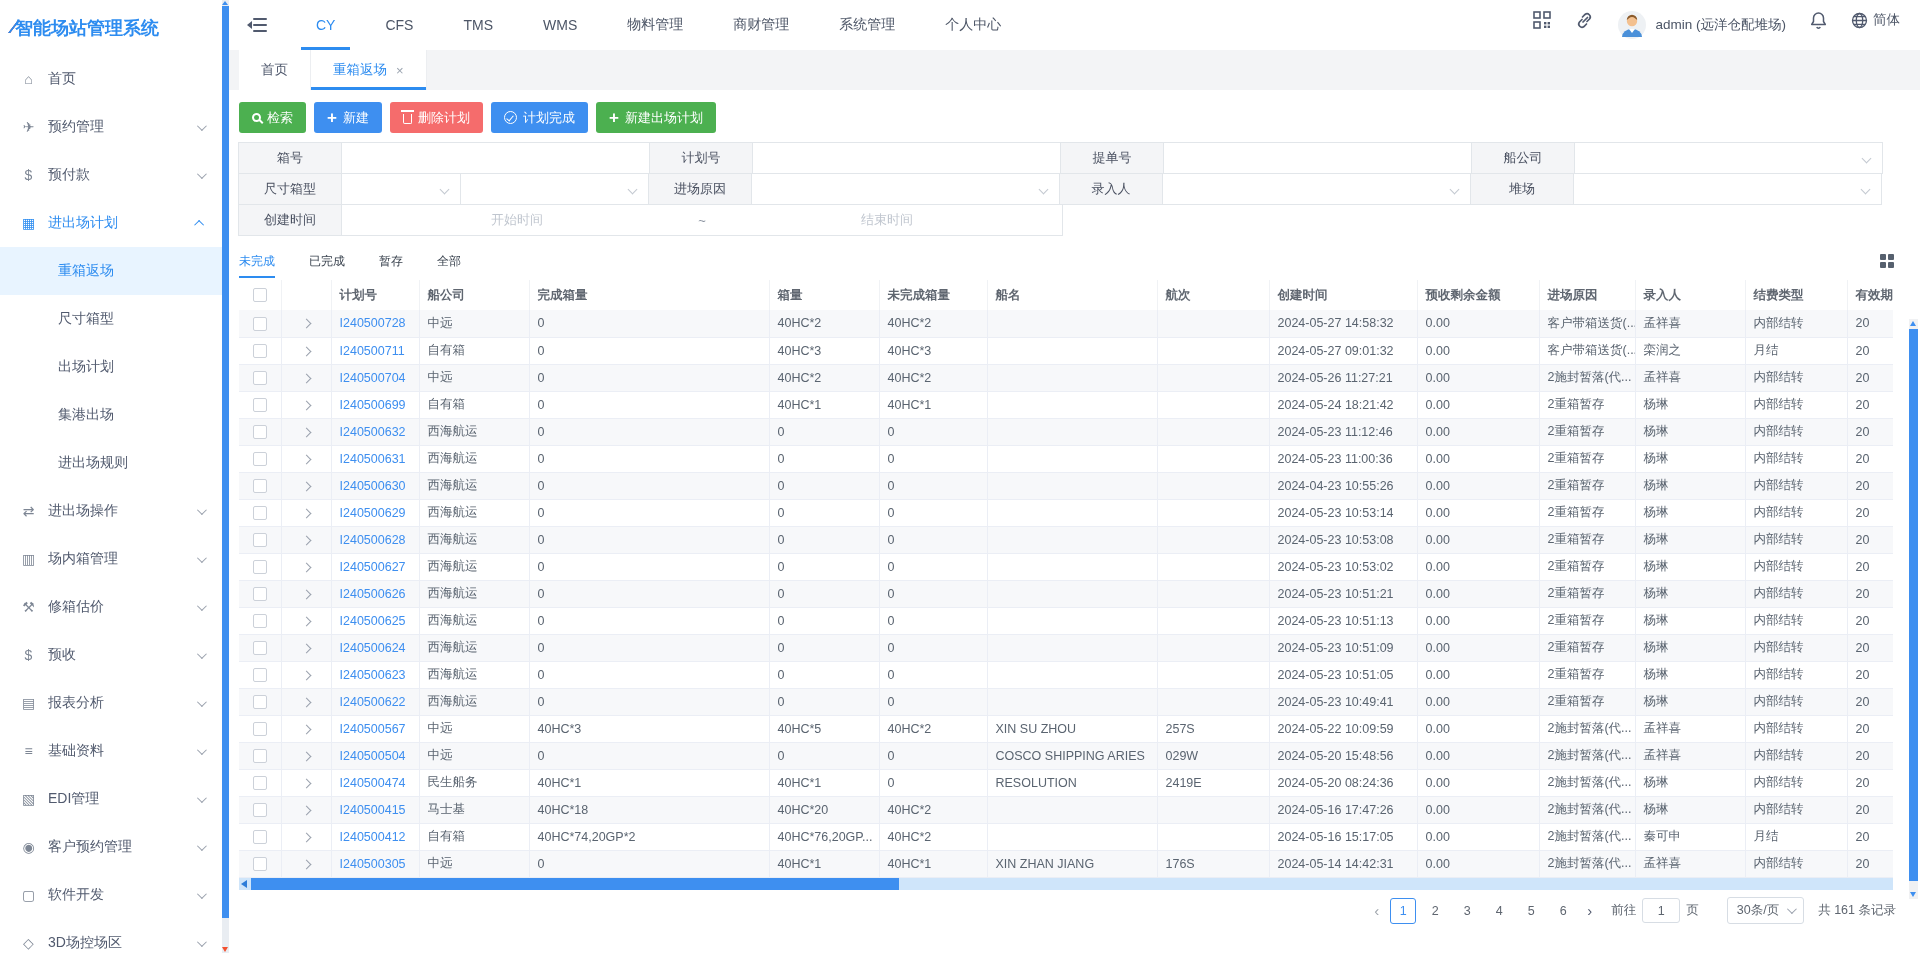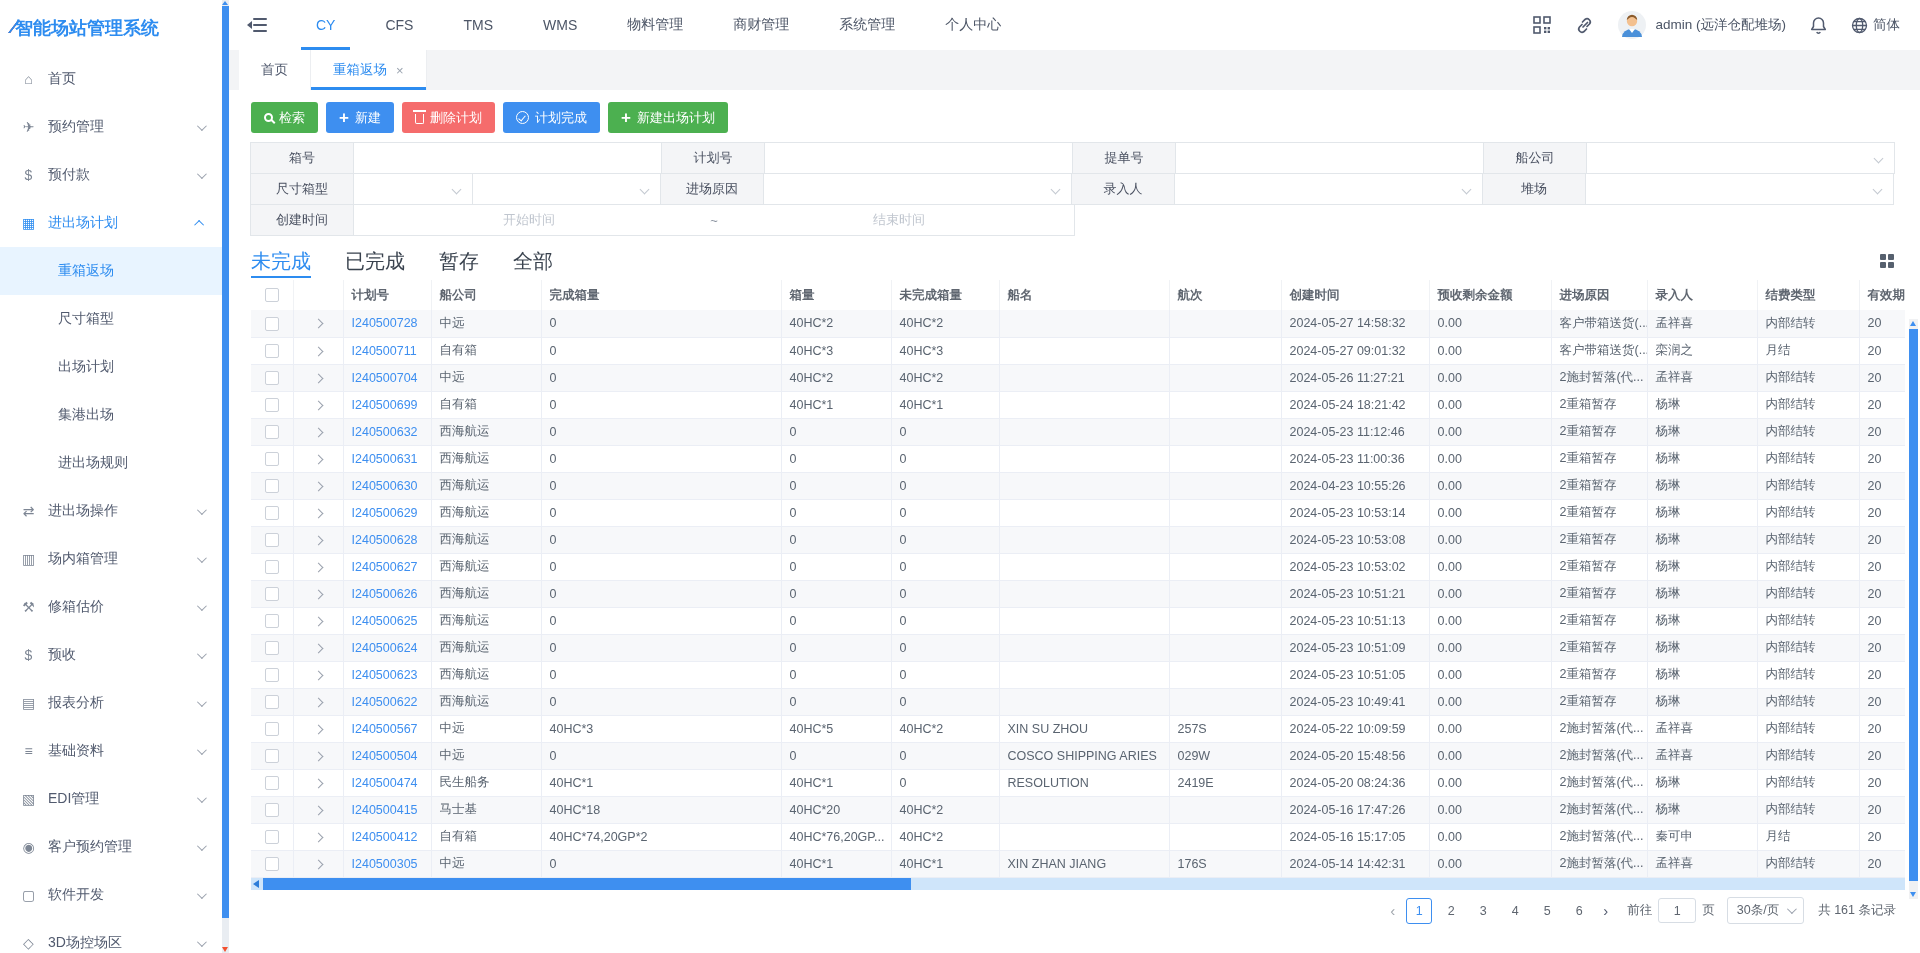--- a/index.html
+++ b/index.html
@@ -35,34 +35,34 @@
 
   .topbar{height:50px;background:#fff;display:flex;align-items:center;padding:0 20px 0 18px;flex:none}
   .collapse-btn{width:20px;height:16px;position:relative;cursor:pointer;flex:none}
   .collapse-btn .c-bar{position:absolute;right:0;height:2px;background:#515a6e;border-radius:1px}
   .collapse-btn .b1{top:1px;width:14px}.collapse-btn .b2{top:7px;width:14px}.collapse-btn .b3{top:13px;width:14px}
   .collapse-btn .c-arrow{position:absolute;left:0;top:4px;width:0;height:0;border-top:4px solid transparent;border-bottom:4px solid transparent;border-right:5px solid #515a6e}
   .top-nav{display:flex;margin-left:24px;height:100%}
   .nav-item{padding:0 25px;display:flex;align-items:center;font-size:14px;color:#4c5566;position:relative;cursor:pointer;white-space:nowrap}
   .nav-item.active{color:#2d8cf0}
   .nav-item.active::after{content:"";position:absolute;left:10px;right:10px;bottom:0;height:3px;background:#2d8cf0}
-  .top-right{margin-left:auto;display:flex;align-items:center;gap:24px}
+  .top-right{margin-left:auto;display:flex;align-items:flex-start;gap:24px}
   .tr-icon{cursor:pointer;display:flex;align-items:center}
   .user-chip{display:flex;align-items:center;gap:9px;font-size:13.5px;color:#4c5566;cursor:pointer}
   .lang-chip{display:flex;align-items:center;gap:5px;font-size:13.5px;color:#4c5566;cursor:pointer}
 
   
   .tabstrip{height:40px;background:#f3f4f6;display:flex;align-items:stretch;padding-left:10px;flex:none}
   .dtab{display:flex;align-items:center;background:#fff;padding:0 22px;font-size:13.5px;color:#515a6e;border-right:1px solid #eceef1;position:relative;cursor:pointer}
   .dtab.active{color:#2d8cf0}
   .dtab.active::after{content:"";position:absolute;bottom:0;left:0;right:0;height:3px;background:#2d8cf0}
   .dtab-close{margin-left:9px;color:#9aa3af;font-size:13px}
 
   
-  .panel{flex:1;background:#fff;padding:12px 10px 0 22px;display:flex;flex-direction:column;min-height:0;position:relative}
+  .panel{flex:1;background:#fff;padding:12px 10px 0 10px;display:flex;flex-direction:column;min-height:0;position:relative}
 
   .toolbar{display:flex;gap:8px;flex:none;margin-bottom:10px}
   .btn{height:31px;padding:0 13px;border:none;border-radius:3px;color:#fff;font-size:13px;display:flex;align-items:center;gap:6px;cursor:pointer;font-family:inherit;white-space:nowrap}
   .btn.green{background:#4cb050}.btn.blue{background:#3e8ff0}.btn.red{background:#f56c6c}
   .bi{display:inline-block;flex:none}
   .bi-search{width:9px;height:9px;border:2px solid #fff;border-radius:50%;position:relative}
   .bi-search::after{content:"";position:absolute;width:2px;height:5px;background:#fff;transform:rotate(-45deg);right:-3px;bottom:-4px}
   .bi-plus{font-size:17px;font-weight:bold;line-height:1}
   .bi-trash{width:9px;height:10px;border:1.5px solid #fff;border-top:none;border-radius:0 0 2px 2px;position:relative;margin-top:3px}
   .bi-trash::before{content:"";position:absolute;top:-4px;left:-3px;width:13px;height:1.5px;background:#fff}
@@ -75,21 +75,21 @@
   .f-cell{border:1px solid #e2e6ea;margin-left:-1px;margin-top:-1px;height:32px;display:flex;align-items:center;background:#fff;position:relative}
   .f-label{width:104px;background:#f4f5f7;justify-content:center;font-size:13px;color:#495060;flex:none}
   .f-field input{width:100%;height:100%;border:none;outline:none;padding:0 10px;font-size:13px;font-family:inherit;background:transparent}
   .sel-chev{position:absolute;right:12px;top:12px;width:7px;height:7px;border-right:1.3px solid #c3c9d1;border-bottom:1.3px solid #c3c9d1;transform:rotate(45deg)}
   .f-date{display:flex;align-items:center;font-size:13px;color:#c0c6cf}
   .f-date .dph{flex:1;text-align:center}
   .f-date .dsep{color:#8b93a0;padding:0 6px}
 
   
   .result-bar{display:flex;align-items:center;height:34px;flex:none;margin-bottom:2px}
-  .rtab{margin-right:34px;font-size:20px;color:#39424e;cursor:pointer;height:34px;display:flex;align-items:center;position:relative}
+  .rtab{margin-right:34px;font-size:12px;color:#39424e;cursor:pointer;height:34px;display:flex;align-items:center;position:relative}
   .rtab.active{color:#2d8cf0}
   .rtab.active::after{content:"";position:absolute;left:0;right:0;bottom:0;height:2.5px;background:#2d8cf0}
   .grid-icon{margin-left:auto;margin-right:16px;width:14px;height:14px;display:grid;grid-template-columns:6px 6px;grid-template-rows:6px 6px;gap:2px;cursor:pointer}
   .grid-icon div{background:#56markers66} 
   .grid-icon .gq{background:#56606e;border-radius:1px}
 
   
   .table-wrap{flex:none;width:1654px;overflow:hidden}
   table{border-collapse:collapse;table-layout:fixed;width:1654px}
   th{height:30px;font-weight:bold;color:#5f6670;font-size:12.5px;text-align:left;padding:0 8px;white-space:nowrap;overflow:hidden;border-right:1px solid #f0f2f5;background:#fff}
@@ -112,21 +112,21 @@
   .h-thumb{position:absolute;left:12px;top:0;height:12px;width:648px;background:#3e8ff0}
 
   
   .pagination{height:42px;display:flex;align-items:center;justify-content:flex-end;gap:6px;padding-right:14px;font-size:12.5px;color:#5f6670;flex:none}
   .pg-arrow{font-size:15px;color:#a0a6ad;padding:0 5px;cursor:pointer}
   .pg-arrow.next{color:#515a6e}
   .pg-num{min-width:26px;height:26px;display:flex;align-items:center;justify-content:center;border-radius:3px;cursor:pointer;color:#5f6670}
   .pg-num.active{border:1px solid #3e8ff0;color:#3e8ff0}
   .goto-label{margin-left:8px}
   .goto-input{width:38px;height:25px;border:1px solid #d7dde4;border-radius:3px;text-align:center;font-size:12.5px;font-family:inherit;color:#5f6670;outline:none}
-  .size-select{height:27px;border:1px solid #d7dde4;border-radius:3px;display:flex;align-items:center;padding:0 9px;gap:8px;cursor:pointer;margin-left:6px;color:#5f6670}
+  .size-select{height:27px;border:1px solid #d7dde4;border-radius:3px;display:flex;align-items:center;padding:0 9px;gap:8px;cursor:pointer;margin-left:22px;color:#5f6670}
   .size-select .chev{border-color:#9aa1ad}
   .total-label{margin-left:8px;white-space:nowrap}
 </style>
 </head>
 <body>
 
 <div class="app">
 
   <aside class="sidebar">
     <div class="logo">

